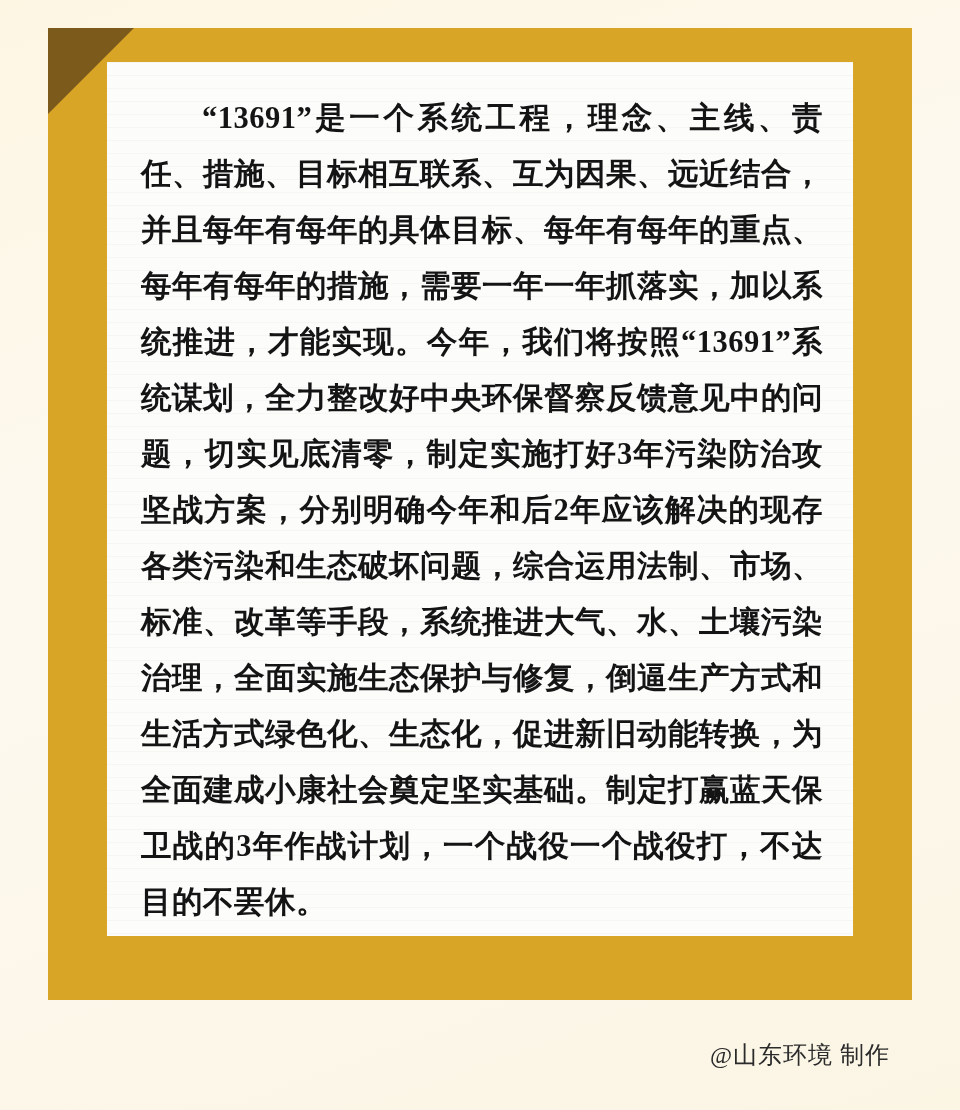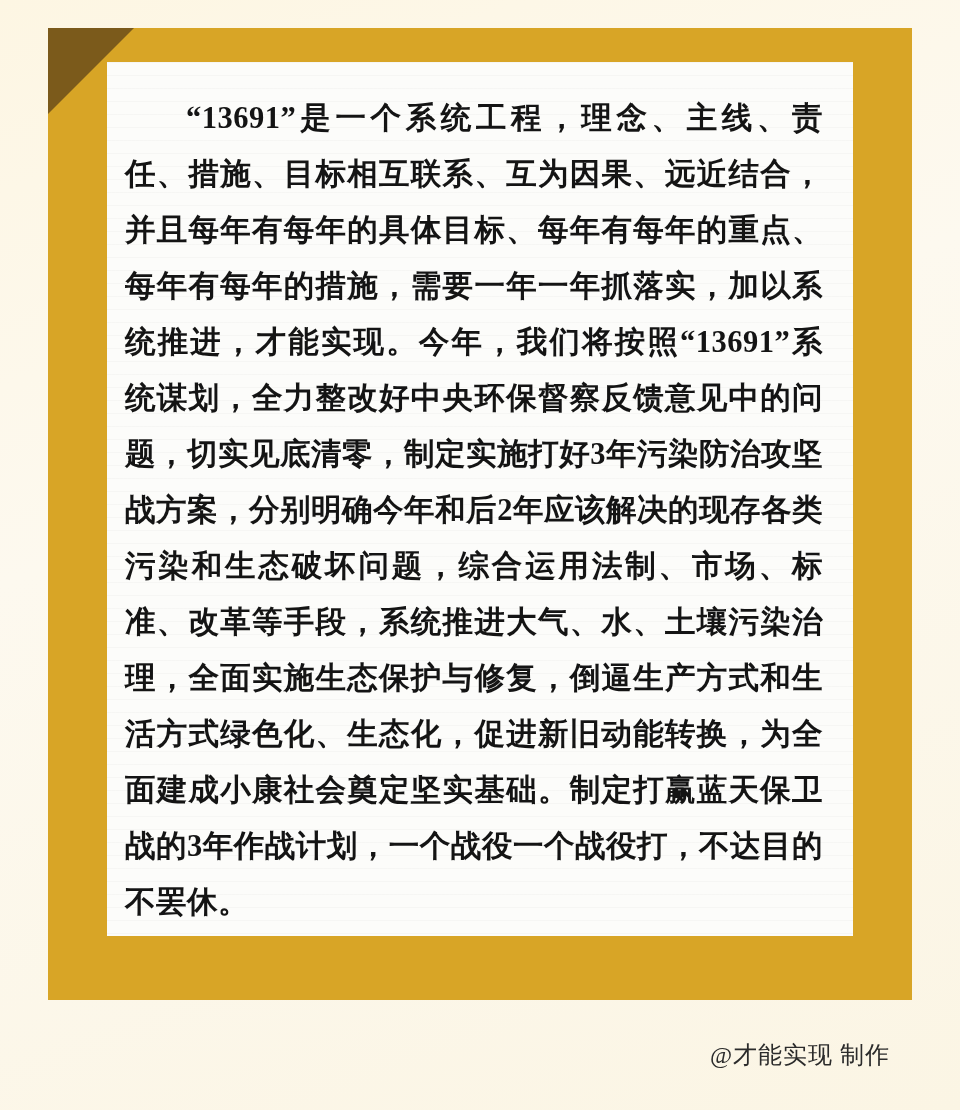--- a/index.html
+++ b/index.html
@@ -36,21 +36,21 @@
 
   
   .card {
     position: absolute;
     left: 107px;
     top: 62px;
     width: 746px;
     height: 874px;
     background: #fcfcfa;
     box-sizing: border-box;
-    padding: 28px 30px 20px 18px;
+    padding: 28px 30px 20px 34px;
     
     background-image:
       repeating-linear-gradient(to bottom,
         rgba(0,0,0,0.022) 0px,
         rgba(0,0,0,0.022) 1px,
         rgba(0,0,0,0) 1px,
         rgba(0,0,0,0) 13px);
   }
 
   
@@ -94,13 +94,13 @@
 
 <div class="page-bg"></div>
 
 <div class="frame"></div>
 <div class="corner-triangle"></div>
 
 <div class="card">
   <p class="body-text">“13691”是一个系统工程，理念、主线、责任、措施、目标相互联系、互为因果、远近结合，并且每年有每年的具体目标、每年有每年的重点、每年有每年的措施，需要一年一年抓落实，加以系统推进，才能实现。今年，我们将按照“13691”系统谋划，全力整改好中央环保督察反馈意见中的问题，切实见底清零，制定实施打好3年污染防治攻坚战方案，分别明确今年和后2年应该解决的现存各类污染和生态破坏问题，综合运用法制、市场、标准、改革等手段，系统推进大气、水、土壤污染治理，全面实施生态保护与修复，倒逼生产方式和生活方式绿色化、生态化，促进新旧动能转换，为全面建成小康社会奠定坚实基础。制定打赢蓝天保卫战的3年作战计划，一个战役一个战役打，不达目的不罢休。</p>
 </div>
 
-<div class="credit">@才能实现  制作</div>
+<div class="credit">@山东环境  制作</div>
 
 </body></html>

